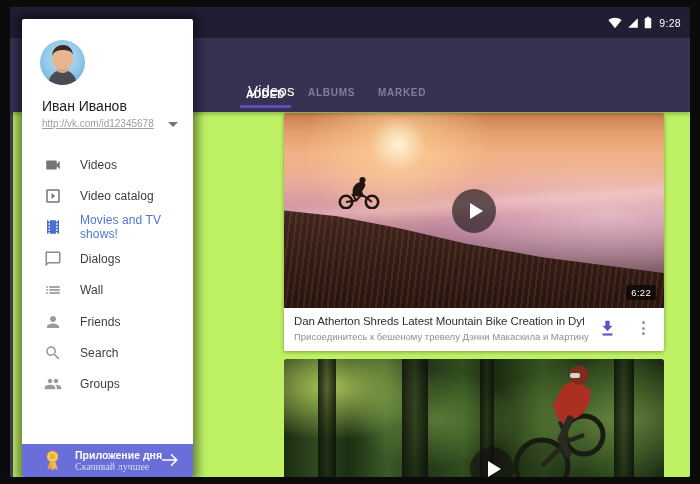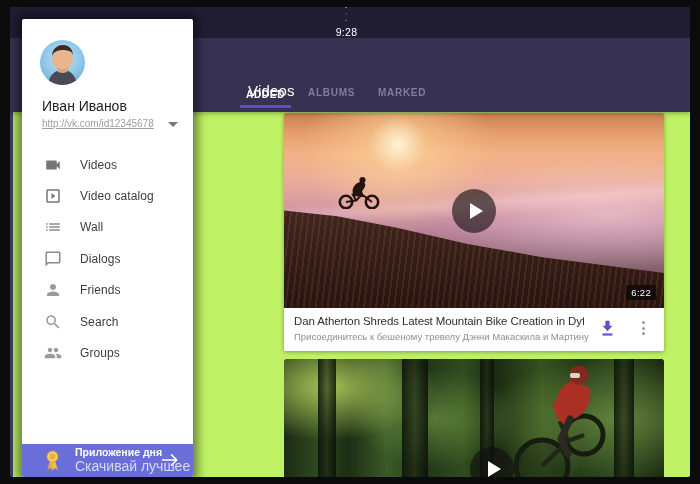--- a/index.html
+++ b/index.html
@@ -9,21 +9,21 @@
     -webkit-font-smoothing:antialiased;
   }
   .screen{
     position:absolute;left:10px;top:7px;width:680px;height:470px;
     background:#443e61;border-radius:2px;overflow:hidden;
   }
   
   .statusbar{
     position:absolute;left:0;top:0;width:100%;height:31px;background:#211d33;
     display:flex;align-items:center;justify-content:flex-end;gap:5px;
-    padding-right:9px;box-sizing:border-box;z-index:3;flex-direction:column;
+    padding-right:9px;box-sizing:border-box;z-index:3;
   }
   .statusbar .time{color:#fff;font-size:10.5px;letter-spacing:.3px;margin-left:2px;}
   .statusbar svg{display:block;}
   
   .appbar{
     position:absolute;left:0;top:31px;width:100%;height:74px;background:#373152;z-index:2;
     box-shadow:0 2px 4px rgba(0,0,0,.25);
   }
   .app-title{position:absolute;left:238px;top:44px;color:#fff;font-size:15px;font-weight:500;letter-spacing:.2px;}
   .tabs{position:absolute;left:230px;bottom:0;display:flex;align-items:center;height:28px;}
@@ -104,21 +104,21 @@
   .menu-item .mi-icon{width:18px;height:18px;margin-left:22px;flex:none;}
   .menu-item .mi-label{margin-left:18px;font-size:12px;font-weight:500;color:#3d3d3d;letter-spacing:.1px;}
   .menu-item.highlight .mi-label{color:#5276cd;}
   .promo{
     position:absolute;left:0;bottom:0;width:100%;height:33px;background:#6a6ed9;
     border-radius:0 0 2px 2px;display:flex;align-items:center;cursor:pointer;
   }
   .promo .medal{margin-left:20px;flex:none;}
   .promo-text{margin-left:12px;line-height:1.15;}
   .promo-title{font-size:10.5px;font-weight:700;color:#ffffff;}
-  .promo-sub{font-size:14px;color:#d7d9f8;}
+  .promo-sub{font-size:10px;color:#d7d9f8;font-family:Liberation Serif, serif;}
   .promo-arrow{position:absolute;right:14px;top:8px;}
 </style>
 </head>
 <body>
 
 <div class="screen">
 
   <div class="statusbar">
     <svg width="14" height="12" viewBox="0 0 24 20">
       <path d="M12 19 L0.5 5 A19 19 0 0 1 23.5 5 Z" fill="#ffffff"></path>
@@ -215,31 +215,37 @@
           <path d="M17 10.5V7c0-.55-.45-1-1-1H4c-.55 0-1 .45-1 1v10c0 .55.45 1 1 1h12c.55 0 1-.45 1-1v-3.5l4 4v-11l-4 4z" fill="#757575"></path>
         </svg>
         <span class="mi-label">Videos</span>
       </div>
       <div class="menu-item">
         <svg class="mi-icon" viewBox="0 0 24 24">
           <path d="M10 8v8l5-4-5-4zm9-5H5c-1.1 0-2 .9-2 2v14c0 1.1.9 2 2 2h14c1.1 0 2-.9 2-2V5c0-1.1-.9-2-2-2zm0 16H5V5h14v14z" fill="#757575"></path>
         </svg>
         <span class="mi-label">Video catalog</span>
       </div>
+      <div class="menu-item highlight">
+        <svg class="mi-icon" viewBox="0 0 24 24">
+          <path d="M18 3v2h-2V3H8v2H6V3H4v18h2v-2h2v2h8v-2h2v2h2V3h-2zM8 17H6v-2h2v2zm0-4H6v-2h2v2zm0-4H6V7h2v2zm10 8h-2v-2h2v2zm0-4h-2v-2h2v2zm0-4h-2V7h2v2z" fill="#4a6fd1"></path>
+        </svg>
+        <span class="mi-label">Movies and TV shows!</span>
+      </div>
+      <div class="menu-item">
+        <svg class="mi-icon" viewBox="0 0 24 24">
+          <path d="M20 2H4c-1.1 0-1.99.9-1.99 2L2 22l4-4h14c1.1 0 2-.9 2-2V4c0-1.1-.9-2-2-2zm0 14H5.17L4 17.17V4h16v12z" fill="#8a8a8a"></path>
+        </svg>
+        <span class="mi-label">Dialogs</span>
+      </div>
       <div class="menu-item">
         <svg class="mi-icon" viewBox="0 0 24 24">
           <path d="M3 9h2V7H3v2zm0 4h2v-2H3v2zm0 4h2v-2H3v2zm4-4h14v-2H7v2zm0 4h14v-2H7v2zM7 7v2h14V7H7z" fill="#8a8a8a"></path>
         </svg>
         <span class="mi-label">Wall</span>
-      </div>
-      <div class="menu-item">
-        <svg class="mi-icon" viewBox="0 0 24 24">
-          <path d="M20 2H4c-1.1 0-1.99.9-1.99 2L2 22l4-4h14c1.1 0 2-.9 2-2V4c0-1.1-.9-2-2-2zm0 14H5.17L4 17.17V4h16v12z" fill="#8a8a8a"></path>
-        </svg>
-        <span class="mi-label">Dialogs</span>
       </div>
       <div class="menu-item">
         <svg class="mi-icon" viewBox="0 0 24 24">
           <path d="M12 12c2.21 0 4-1.79 4-4s-1.79-4-4-4-4 1.79-4 4 1.79 4 4 4zm0 2c-2.67 0-8 1.34-8 4v2h16v-2c0-2.66-5.33-4-8-4z" fill="#9a9a9a"></path>
         </svg>
         <span class="mi-label">Friends</span>
       </div>
       <div class="menu-item">
         <svg class="mi-icon" viewBox="0 0 24 24">
           <path d="M15.5 14h-.79l-.28-.27C15.41 12.59 16 11.11 16 9.5 16 5.91 13.09 3 9.5 3S3 5.91 3 9.5 5.91 16 9.5 16c1.61 0 3.09-.59 4.23-1.57l.27.28v.79l5 5L20.49 19l-5-5zm-6 0C7.01 14 5 11.99 5 9.5S7.01 5 9.5 5 14 7.01 14 9.5 11.99 14 9.5 14z" fill="#9a9a9a"></path>

